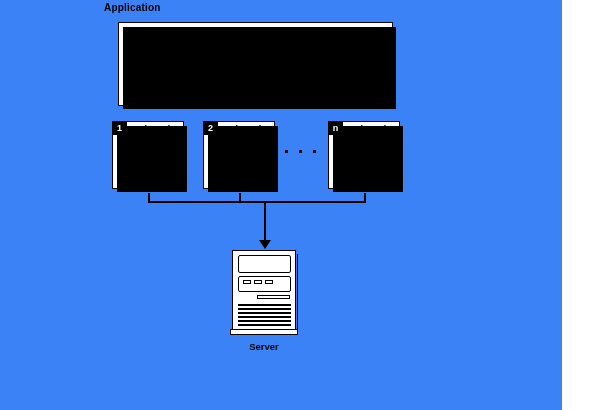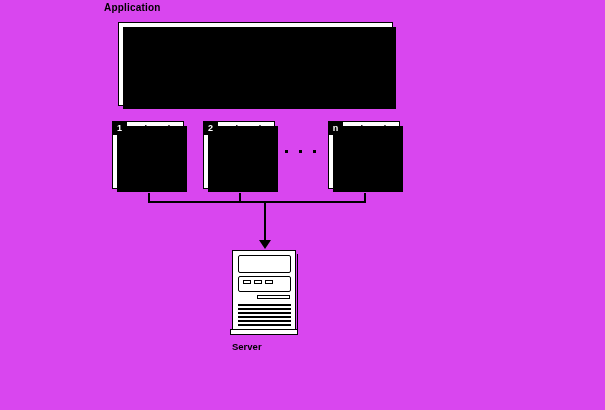--- a/index.html
+++ b/index.html
@@ -2,23 +2,23 @@
 <html><head>
 <meta charset="utf-8">
 <style>
   html, body {
     margin: 0;
     padding: 0;
     background: #ffffff;
   }
   #canvas {
     position: relative;
-    width: 605px;
+    width: 562px;
     height: 410px;
-    background: #d946ef;
+    background: #3b82f6;
     font-family: "Liberation Sans", sans-serif;
     color: #000000;
     overflow: hidden;
   }
 
   
   .app-label {
     position: absolute;
     left: 104px;
     top: 2px;
@@ -267,20 +267,21 @@
     height: 6px;
     border: 1.5px solid #000000;
     background: #ffffff;
     box-sizing: border-box;
   }
   #server-caption {
     position: absolute;
     left: 232px;
     top: 341px;
     width: 64px;
+    text-align: center;
     font-size: 9.5px;
     font-weight: bold;
     white-space: nowrap;
   }
 </style>
 </head>
 <body>
 
 <div id="canvas">
 

